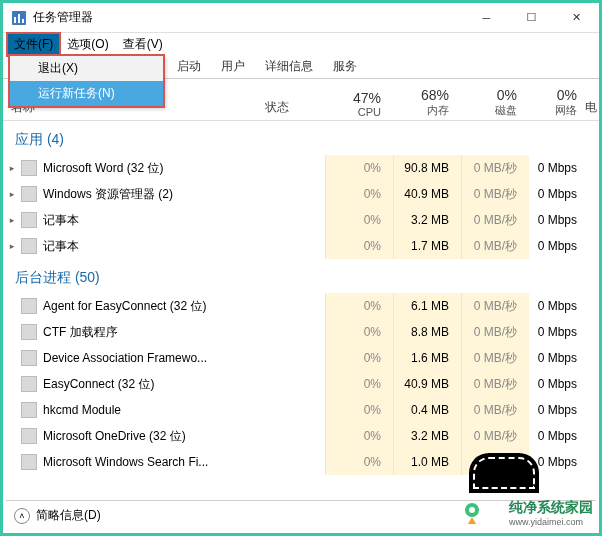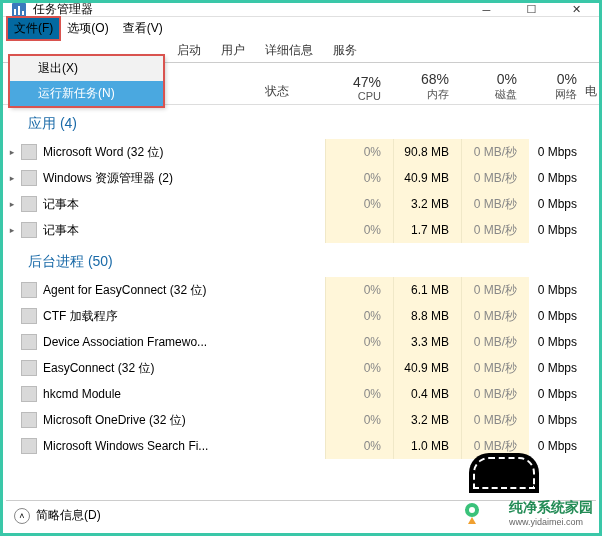--- a/index.html
+++ b/index.html
@@ -1,17 +1,17 @@
 <!DOCTYPE html>
 <html><head>
 <meta charset="utf-8">
 <style>
 * { margin:0; padding:0; box-sizing:border-box; font-family:"Microsoft YaHei","Segoe UI",sans-serif; }
 body { background:#fff; width:602px; height:536px; overflow:hidden; border:3px solid #3ac7a8; position:relative; }
-.titlebar { height:14px; background:#fff; display:flex; align-items:center; border-bottom:1px solid #e0e0e0; }
+.titlebar { height:30px; background:#fff; display:flex; align-items:center; border-bottom:1px solid #e0e0e0; }
 .titlebar .icon { width:16px; height:16px; margin:0 6px 0 8px; }
 .titlebar .title { font-size:12px; flex:1; color:#000; }
 .winbtns { display:flex; height:100%; }
 .winbtn { width:45px; display:flex; align-items:center; justify-content:center; font-size:11px; color:#333; }
 .menubar { height:22px; display:flex; align-items:center; padding:0 4px; font-size:12px; position:relative; }
 .menubar .mitem { padding:2px 6px; border:1px solid transparent; }
 .menubar .mitem.open { background:#0369a1; border:1px solid #99d1ff; }
 .menubar .mitem.framed { outline:2px solid #d9534f; outline-offset:-1px; }
 .dropdown { position:absolute; top:52px; left:6px; width:155px; background:#f2f2f2; border:1px solid #b0b0b0; box-shadow:2px 2px 4px rgba(0,0,0,0.2); z-index:5; font-size:12px; outline:2px solid #d9534f; outline-offset:-1px; }
 .dropdown .ditem { padding:4px 8px 4px 28px; }
@@ -19,21 +19,21 @@
 .tabs { height:24px; display:flex; align-items:flex-end; font-size:12px; padding-left:164px; border-bottom:1px solid #ccc; }
 .tabs .tab { padding:3px 10px; color:#333;text-align:center; }
 .header-row { display:flex; align-items:flex-end; height:42px; border-bottom:1px solid #ddd; font-size:12px; }
 .header-row .name-col { flex:1; padding:0 0 4px 8px; color:#444;margin-top:42px; }
 .header-row .status-col { width:60px; padding-bottom:4px; color:#444; }
 .header-row .met-col { width:68px; text-align:right; padding-right:12px; padding-bottom:2px; }
 .header-row .met-col .pct { font-size:14px; color:#333; }
 .header-row .met-col .lbl { font-size:11px; color:#555; }
 .header-row .net-col { width:56px; text-align:right; padding-right:8px; }
 .list { overflow:auto; height:360px; font-size:12px; }
-.section-head { color:#1a6aa8; font-size:14px; padding:10px 0 6px 25px; }
+.section-head { color:#1a6aa8; font-size:14px; padding:10px 0 6px 12px; }
 .row { display:flex; align-items:center; height:26px; }
 .row .exp { width:18px; text-align:center; color:#666; font-size:9px; }
 .row .ico { width:16px; height:16px; background:#d9d9d9; border:1px solid #bbb; margin-right:6px; }
 .row .rname { flex:1; white-space:nowrap; overflow:hidden; text-overflow:ellipsis; }
 .row .rstatus { width:60px; }
 .row .cell { width:68px; text-align:right; padding-right:12px; background:#fff6d9; height:100%; line-height:26px; border-left:1px solid #f0e8c8; }
 .row .cell.dim { color:#888; }
 .row .netcell { width:56px; text-align:right; padding-right:8px; height:100%; line-height:26px; }
 .footer { position:absolute; bottom:3px; left:3px; right:3px; height:30px; border-top:1px solid #ccc; display:flex; align-items:center; font-size:12px; padding:0 8px; background:#fff; }
 .footer .chev { margin-right:6px; border:1px solid #888; border-radius:50%; width:16px; height:16px; display:flex; align-items:center; justify-content:center; font-size:9px; }
@@ -171,21 +171,21 @@
         <span class="cell dim">0 MB/秒</span>
         <span class="netcell">0 Mbps</span>
         <span style="width:14px"></span>
       </div>
       <div class="row">
         <span class="exp"></span>
         <span class="ico"></span>
         <span class="rname">Device Association Framewo...</span>
         <span class="rstatus"></span>
         <span class="cell dim">0%</span>
-        <span class="cell">3.3 MB</span>
+        <span class="cell">1.6 MB</span>
         <span class="cell dim">0 MB/秒</span>
         <span class="netcell">0 Mbps</span>
         <span style="width:14px"></span>
       </div>
       <div class="row">
         <span class="exp"></span>
         <span class="ico"></span>
         <span class="rname">EasyConnect (32 位)</span>
         <span class="rstatus"></span>
         <span class="cell dim">0%</span>

